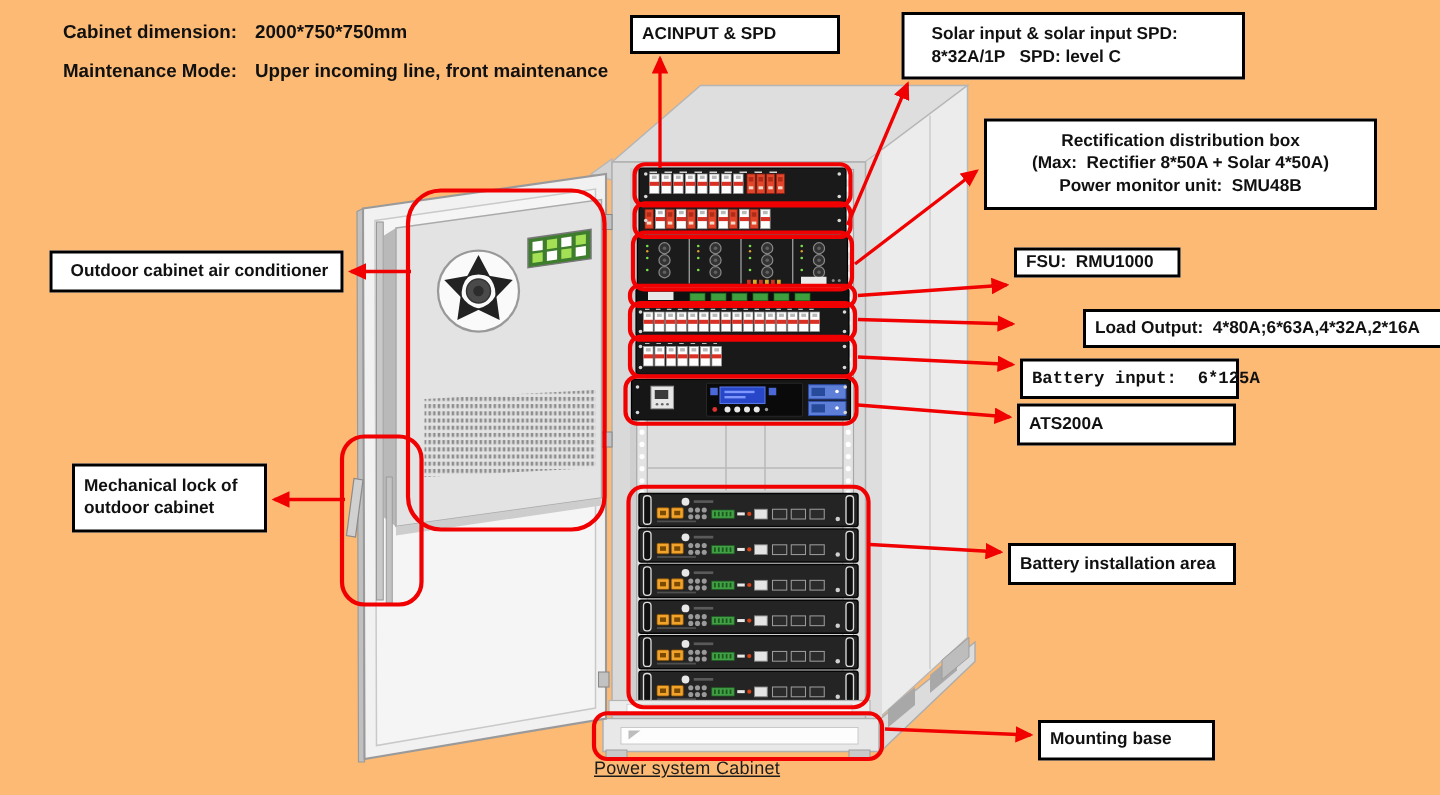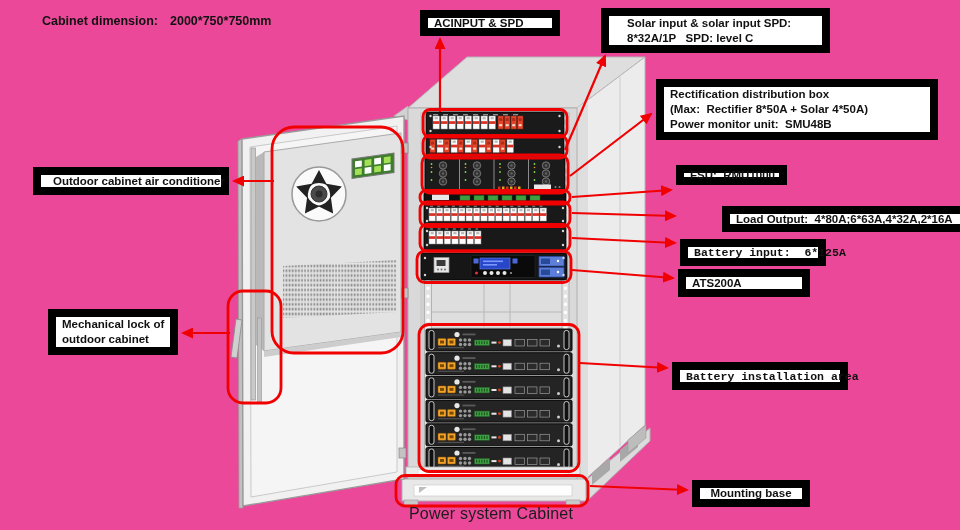--- a/index.html
+++ b/index.html
@@ -1,28 +1,28 @@
 <!DOCTYPE html>
 <html><head>
 <meta charset="utf-8">
 <style>
   html,body{margin:0;padding:0;background:#ffffff;}
-  .stage{position:relative;width:960px;height:530px;background:#ec4899;overflow:hidden;
+  .stage{position:relative;width:960px;height:530px;background:#fdba74;overflow:hidden;
          font-family:"Liberation Sans","DejaVu Sans",sans-serif;}
   .art{position:absolute;left:0;top:0;z-index:1;}
   .hdr{position:absolute;left:42px;top:8px;z-index:3;color:#111;font-size:12.5px;
        font-weight:700;line-height:26px;}
   .hdr .val{margin-left:12px;}
-  .lbl{position:absolute;z-index:3;border:8px solid #000000;background:#fff;color:#111;
+  .lbl{position:absolute;z-index:3;border:2px solid #000000;background:#fff;color:#111;
        font-size:11.5px;font-weight:700;line-height:15px;display:flex;flex-direction:column;
        justify-content:center;padding:2px 6px;box-sizing:border-box;}
   .lbl .ln{white-space:pre;}
-  .lbl.center{align-items:center;}
-  .caption{position:absolute;left:409px;top:505px;z-index:3;font-size:16px;color:#1c1c1c;
-           font-weight:400;letter-spacing:.2px;}
+  .lbl.center{align-items:flex-start;}
+  .caption{position:absolute;left:396px;top:505px;z-index:3;font-size:12px;color:#1c1c1c;
+           font-weight:400;letter-spacing:.2px;text-decoration:underline;}
 </style>
 </head>
 <body>
 
 <div class="stage">
 
 <svg class="art" width="960" height="530" viewBox="0 0 960 530" xmlns="http://www.w3.org/2000/svg">
   <defs>
     <marker id="ah" markerWidth="12" markerHeight="11" refX="10" refY="5.5" orient="auto" markerUnits="userSpaceOnUse">
       <path d="M0,0 L12,5.5 L0,11 Z" fill="#f00000"></path>
@@ -403,54 +403,57 @@
     <line x1="590" y1="486" x2="687" y2="490" marker-end="url(#ah)"></line>
     <line x1="274" y1="181" x2="234" y2="181" marker-end="url(#ah)"></line>
     <line x1="230" y1="333" x2="183" y2="333" marker-end="url(#ah)"></line>
   </g>
 </svg>
 
 <div class="hdr">
   <div>
     <span>Cabinet dimension:</span><span class="val">2000*750*750mm</span>
   </div>
+  <div>
+    <span>Maintenance Mode:</span><span class="val">Upper incoming line, front maintenance</span>
+  </div>
 </div>
 
 <div class="lbl" style="left:420px;top:10px;width:140px;height:26px;">
   <span class="ln">ACINPUT &amp; SPD</span>
 </div>
 
 <div class="lbl" style="left:601px;top:8px;width:229px;height:45px;padding-left:18px;">
   <span class="ln">Solar input &amp; solar input SPD:</span>
   <span class="ln">8*32A/1P   SPD: level C</span>
 </div>
 
-<div class="lbl" style="left:656px;top:79px;width:282px;height:61px;">
+<div class="lbl" style="left:656px;top:79px;width:262px;height:61px;align-items:center;">
   <span class="ln">Rectification distribution box</span>
   <span class="ln">(Max:  Rectifier 8*50A + Solar 4*50A)</span>
   <span class="ln">Power monitor unit:  SMU48B</span>
 </div>
 
 <div class="lbl" style="left:676px;top:165px;width:111px;height:20px;">
   <span class="ln">FSU:  RMU1000</span>
 </div>
 
 <div class="lbl" style="left:680px;top:206px;width:246px;height:26px;margin-left:42px;">
   <span class="ln">Load Output:  4*80A;6*63A,4*32A,2*16A</span>
 </div>
 
 <div class="lbl" style="left:680px;top:239px;width:146px;height:27px;font-family:Liberation Mono, monospace;">
   <span class="ln">Battery input:  6*125A</span>
 </div>
 
-<div class="lbl" style="left:678px;top:269px;width:132px;height:28px;">
+<div class="lbl" style="left:678px;top:269px;width:146px;height:28px;">
   <span class="ln">ATS200A</span>
 </div>
 
-<div class="lbl" style="left:672px;top:362px;width:176px;height:28px;font-family:Liberation Mono, monospace;">
+<div class="lbl" style="left:672px;top:362px;width:152px;height:28px;">
   <span class="ln">Battery installation area</span>
 </div>
 
 <div class="lbl center" style="left:692px;top:480px;width:118px;height:27px;">
   <span class="ln">Mounting base</span>
 </div>
 
 <div class="lbl" style="left:33px;top:167px;width:196px;height:28px;padding-left:12px;">
   <span class="ln">Outdoor cabinet air conditioner</span>
 </div>

